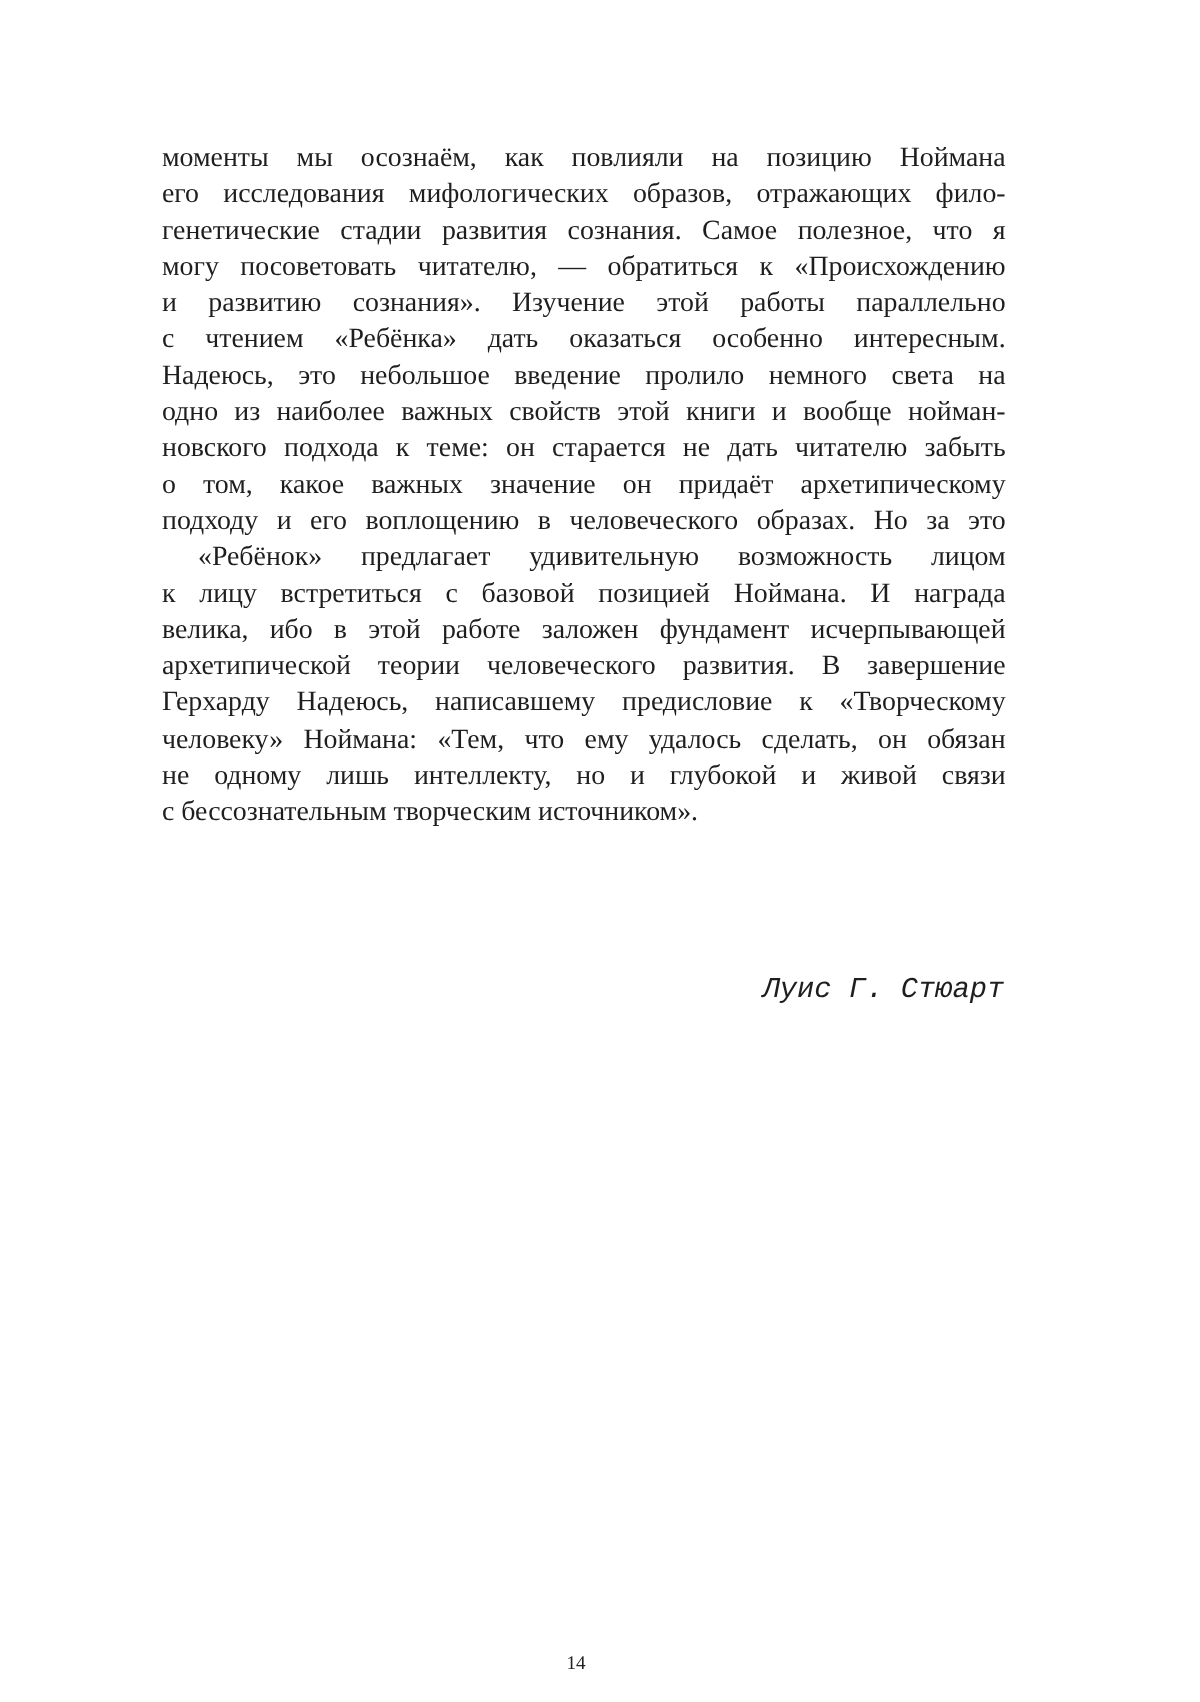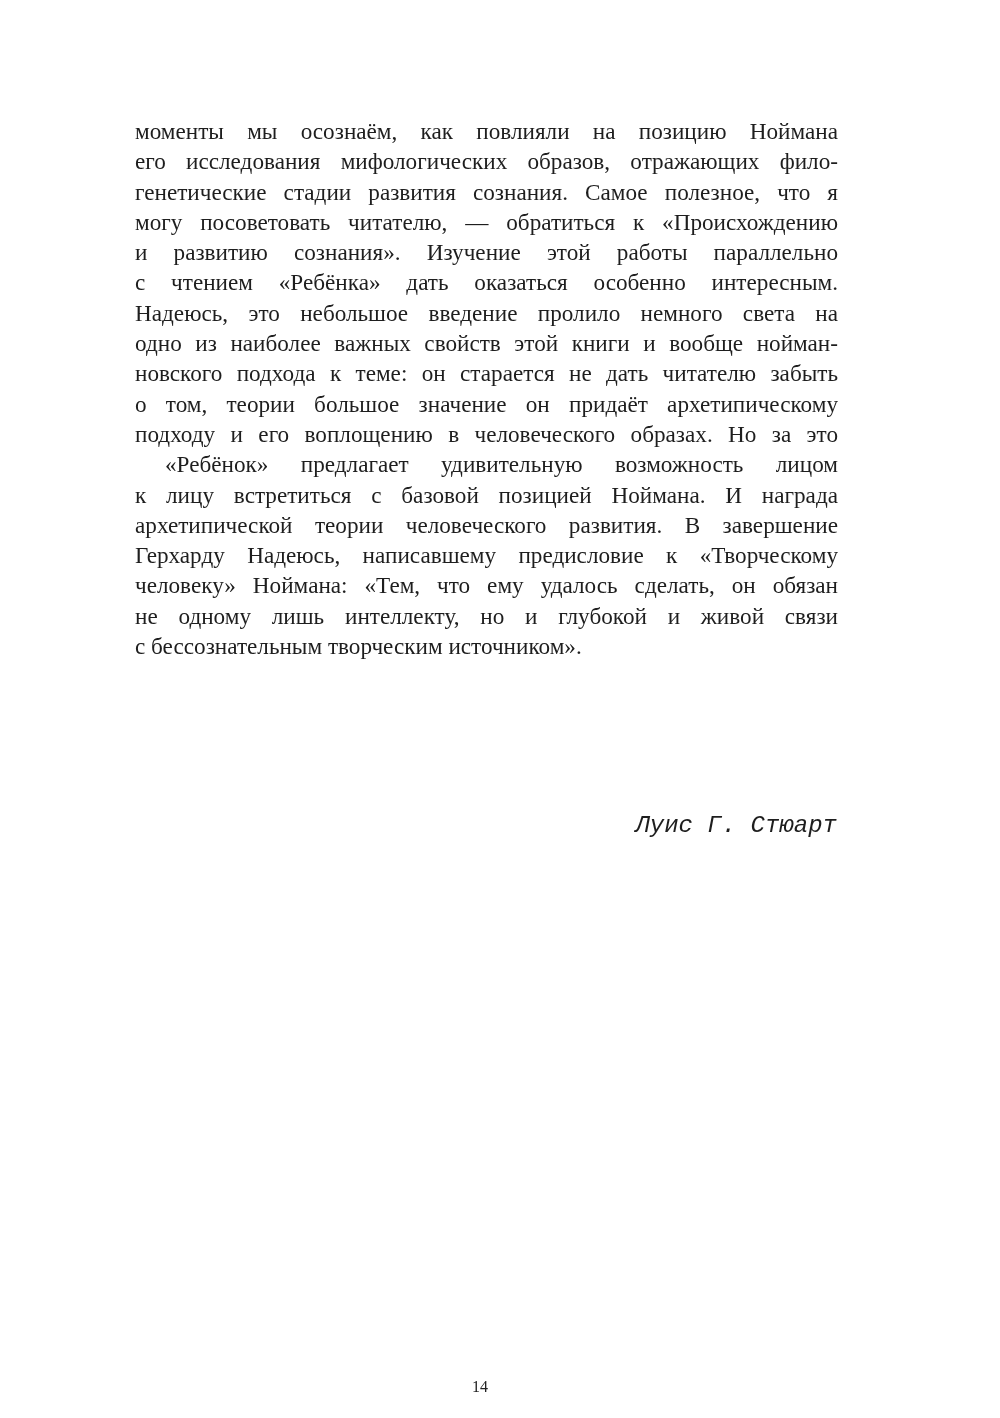--- a/index.html
+++ b/index.html
@@ -31,26 +31,27 @@
     <div>
       <span class="line">моменты мы осознаём, как повлияли на позицию Ноймана</span>
       <span class="line">его исследования мифологических образов, отражающих фило-</span>
       <span class="line">генетические стадии развития сознания. Самое полезное, что я</span>
       <span class="line">могу посоветовать читателю, — обратиться к «Происхождению</span>
       <span class="line">и развитию сознания». Изучение этой работы параллельно</span>
       <span class="line">с чтением «Ребёнка» дать оказаться особенно интересным.</span>
       <span class="line">Надеюсь, это небольшое введение пролило немного света на</span>
       <span class="line">одно из наиболее важных свойств этой книги и вообще нойман-</span>
       <span class="line">новского подхода к теме: он старается не дать читателю забыть</span>
-      <span class="line">о том, теории большое значение он придаёт архетипическому</span>
+      <span class="line">о том, какое важных значение он придаёт архетипическому</span>
       <span class="line">подходу и его воплощению в человеческого образах. Но за это</span>
     </div>
     <div>
       <span class="line indent">«Ребёнок» предлагает удивительную возможность лицом</span>
       <span class="line">к лицу встретиться с базовой позицией Ноймана. И награда</span>
+      <span class="line">велика, ибо в этой работе заложен фундамент исчерпывающей</span>
       <span class="line">архетипической теории человеческого развития. В завершение</span>
       <span class="line">Герхарду Надеюсь, написавшему предисловие к «Творческому</span>
       <span class="line">человеку» Ноймана: «Тем, что ему удалось сделать, он обязан</span>
       <span class="line">не одному лишь интеллекту, но и глубокой и живой связи</span>
       <span class="line last">с бессознательным творческим источником».</span>
     </div>
   </div>
 
   <div class="signature">Луис Г. Стюарт</div>
 

